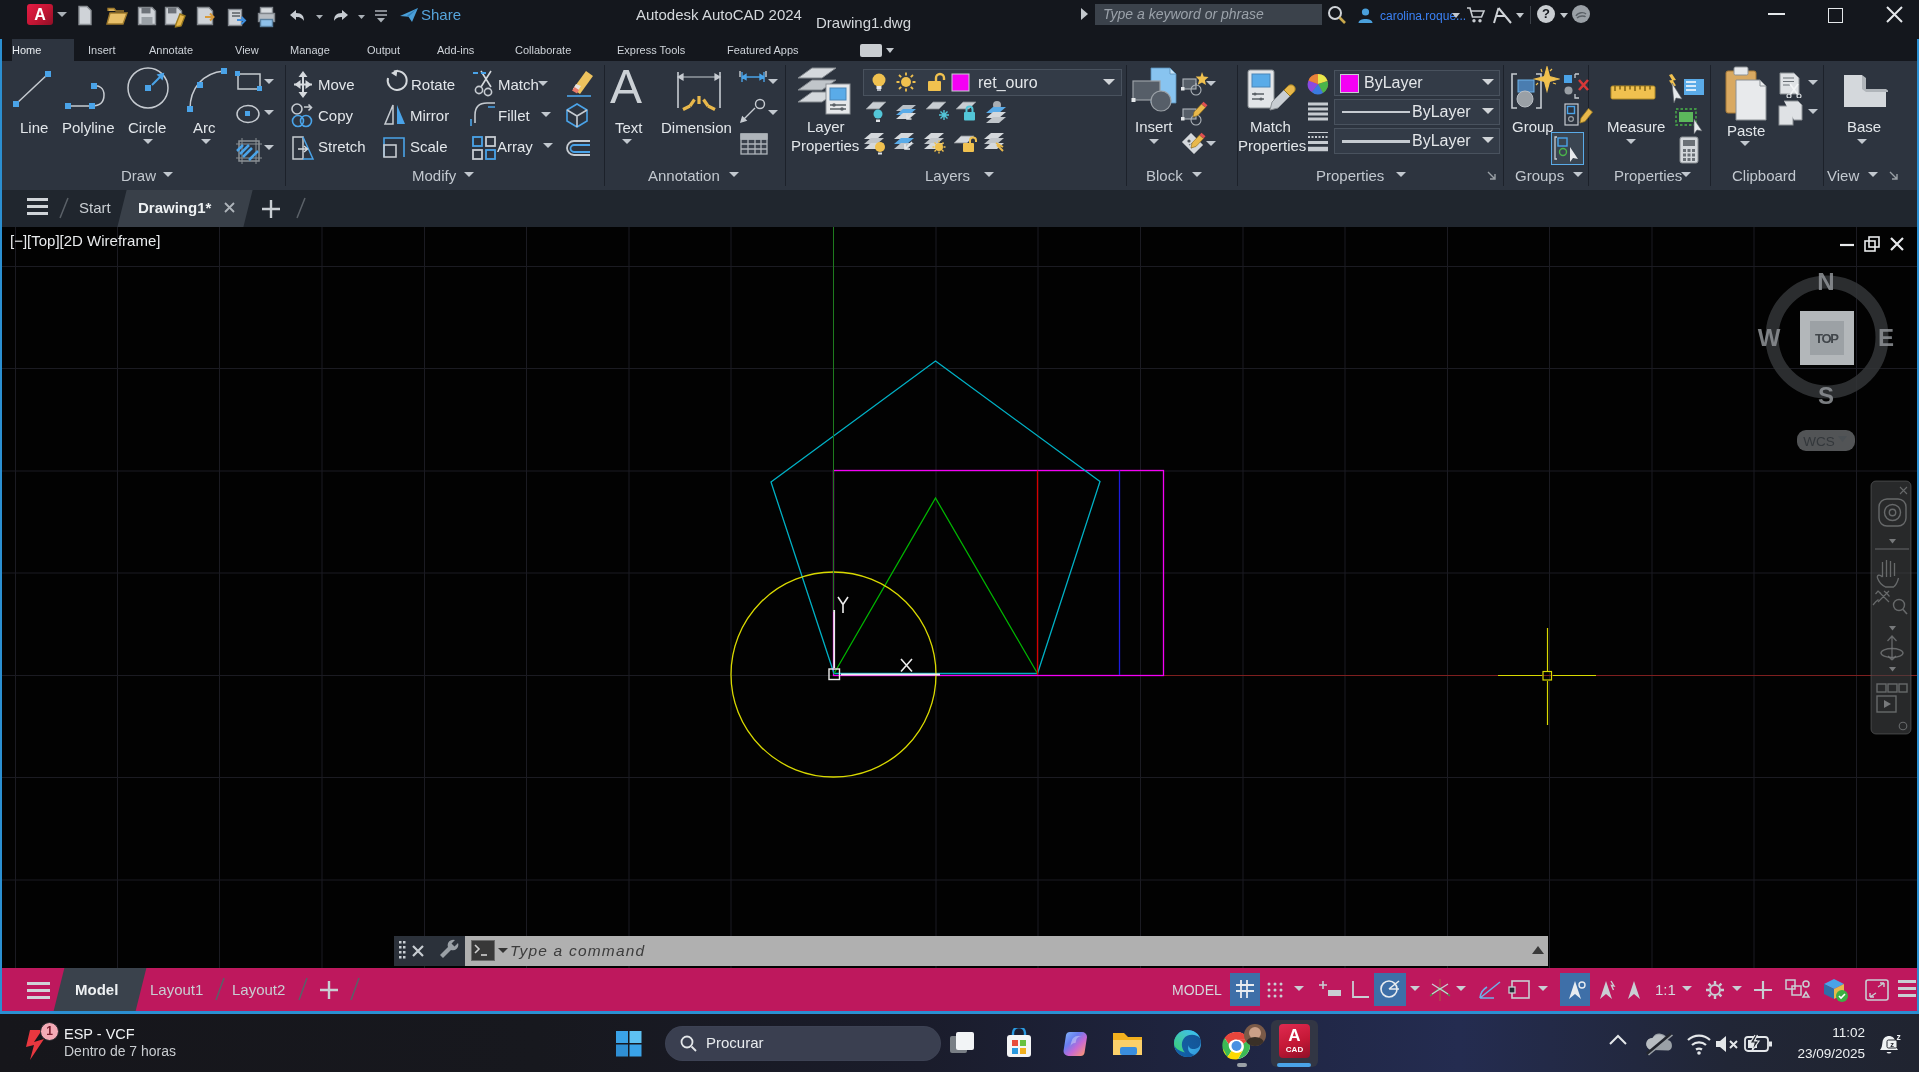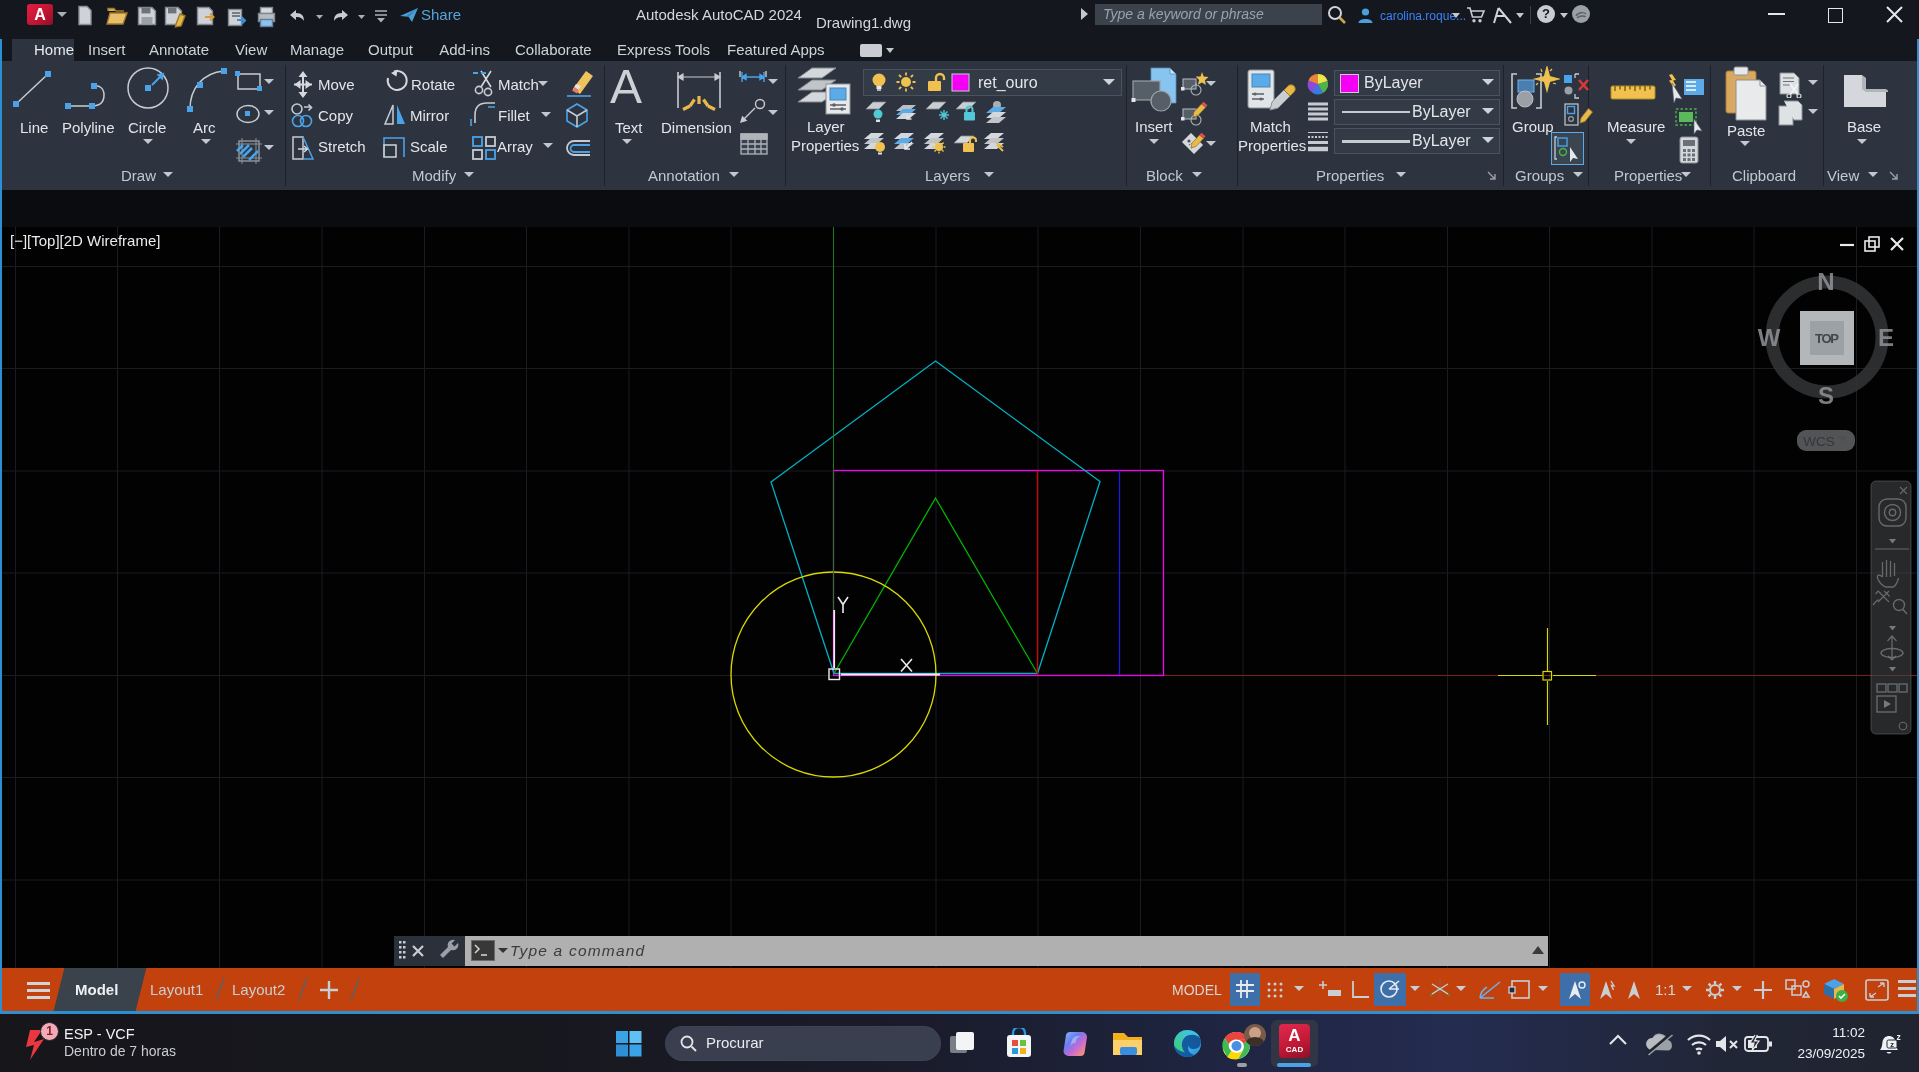--- a/index.html
+++ b/index.html
@@ -1,37 +1,37 @@
 <!DOCTYPE html>
 <html><head><meta charset="utf-8"><style>
 html,body{margin:0;padding:0;background:#000;}
 body{width:1919px;height:1072px;overflow:hidden;font-family:"Liberation Sans",sans-serif;}
 #app{position:relative;width:1919px;height:1072px;background:#0a0c10;}
 .abs{position:absolute;}
 
 #titlebar{position:absolute;left:0;top:0;width:1919px;height:39px;background:#14171d;}
 #menurow{position:absolute;left:0;top:39px;width:1919px;height:22px;background:#14171d;}
-.mtab{position:absolute;top:0;height:22px;line-height:22px;font-size:15px;color:#ced3d9;text-align:right;white-space:nowrap;}
+.mtab{position:absolute;top:0;height:22px;line-height:22px;font-size:11px;color:#ced3d9;text-align:left;white-space:nowrap;}
 .mtab.active{background:#2d343f;color:#e8ecf0;}
 
 #ribbon{position:absolute;left:0;top:61px;width:1919px;height:129px;background:#2d343f;}
 .psep{position:absolute;top:4px;height:121px;width:1px;background:#1c212a;}
 .plabel{position:absolute;top:106px;font-size:15px;color:#c2c8cf;white-space:nowrap;}
 .rlabel{position:absolute;font-size:15px;color:#e2e6ea;white-space:nowrap;}
 .caret{position:absolute;width:0;height:0;border-left:5px solid transparent;border-right:5px solid transparent;border-top:5px solid #c2c8cf;}
 
 #filetabs{position:absolute;left:0;top:190px;width:1919px;height:37px;background:#20262e;}
 
 #canvas{position:absolute;left:2px;top:227px;width:1915px;height:741px;background:#020202;}
 
 .bluebrd{position:absolute;background:#2b8fd1;}
 
 #cmdbar{position:absolute;left:394px;top:936px;width:1154px;height:30px;}
 
-#statusbar{position:absolute;left:0;top:968px;width:1919px;height:43px;background:#c2410c;}
+#statusbar{position:absolute;left:0;top:968px;width:1919px;height:43px;background:#be185d;}
 
 #taskbar{position:absolute;left:0;top:1014px;width:1919px;height:58px;background:linear-gradient(90deg,#16161b 0%,#17181e 28%,#1a1c2b 48%,#1f2542 64%,#242c50 76%,#212636 90%,#202430 100%);}
 .tseg{position:absolute;white-space:nowrap;}
 </style></head>
 <body>
 <div id="app">
 
 <div id="titlebar">
 
   <div class="abs" style="left:27px;top:4px;width:26px;height:21px;background:linear-gradient(135deg,#e51c44 0%,#c21533 55%,#8f0f26 100%);border-radius:3px;"></div>
@@ -599,20 +599,40 @@
   </svg>
   <div class="rlabel" style="left:1847px;top:57px;">Base</div>
   <div class="caret" style="left:1857px;top:78px;"></div>
   <div class="plabel" style="left:1827px;">View</div>
   <div class="caret" style="left:1868px;top:111px;"></div>
   <svg class="abs" style="left:1888px;top:109px;" width="12" height="12" viewBox="0 0 12 12">
     <path d="M2 2 L9 9 M9 4 V9 H4" stroke="#9aa0a6" stroke-width="1.4" fill="none"></path>
   </svg>
 </div>
 
+<div id="filetabs">
+  <div class="abs" style="left:27px;top:8px;width:21px;height:3px;background:#d0d4d8;"></div>
+  <div class="abs" style="left:27px;top:15px;width:21px;height:3px;background:#d0d4d8;"></div>
+  <div class="abs" style="left:27px;top:22px;width:21px;height:3px;background:#d0d4d8;"></div>
+  <div class="abs" style="left:57px;top:6px;width:14px;height:24px;"><svg width="14" height="24">
+          <path d="M11 2 L3 22" stroke="#5a6168" stroke-width="1.5"></path>
+        </svg></div>
+  <div class="abs" style="left:79px;top:9px;font-size:15px;color:#c9ced3;">Start</div>
+  <div class="abs" style="left:122px;top:0;width:126px;height:37px;background:#394049;transform:skewX(-14deg);"></div>
+  <div class="abs" style="left:138px;top:9px;font-size:15px;font-weight:bold;color:#eef1f3;">Drawing1*</div>
+  <svg class="abs" style="left:222px;top:10px;" width="15" height="15" viewBox="0 0 15 15">
+        <path d="M3 3 L12 12 M12 3 L3 12" stroke="#aeb4ba" stroke-width="1.8"></path>
+      </svg>
+  <svg class="abs" style="left:260px;top:8px;" width="22" height="22" viewBox="0 0 22 22">
+        <path d="M11 2 V20 M2 11 H20" stroke="#c9ced3" stroke-width="2.4"></path>
+      </svg>
+  <div class="abs" style="left:294px;top:6px;width:14px;height:24px;"><svg width="14" height="24">
+          <path d="M11 2 L3 22" stroke="#5a6168" stroke-width="1.5"></path>
+        </svg></div>
+</div>
 
 <div id="canvas">
 <svg width="1915" height="741" viewBox="2 227 1915 741" style="position:absolute;left:0;top:0;">
 
   <g stroke="#1b1b22" stroke-width="1">
     <path d="M15.5 227 V968 M117.5 227 V968 M219.5 227 V968 M322 227 V968 M424.5 227 V968 M526.5 227 V968 M629 227 V968 M731 227 V968 M936 227 V968 M1038 227 V968 M1140.5 227 V968 M1243 227 V968 M1345 227 V968 M1447.5 227 V968 M1549.5 227 V968 M1652 227 V968 M1754 227 V968 M1856.5 227 V968"></path>
     <path d="M2 266.5 H1917 M2 368.5 H1917 M2 471 H1917 M2 573 H1917 M2 675.5 H1917 M2 777.5 H1917 M2 880 H1917"></path>
   </g>
 
   <path d="M833.5 675.5 H1917" stroke="#7e1f1f" stroke-width="1"></path>

